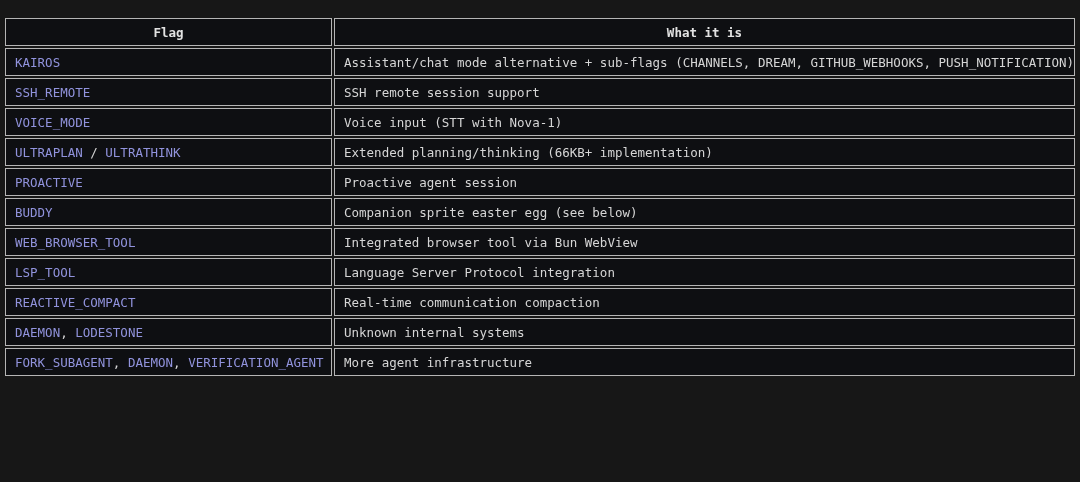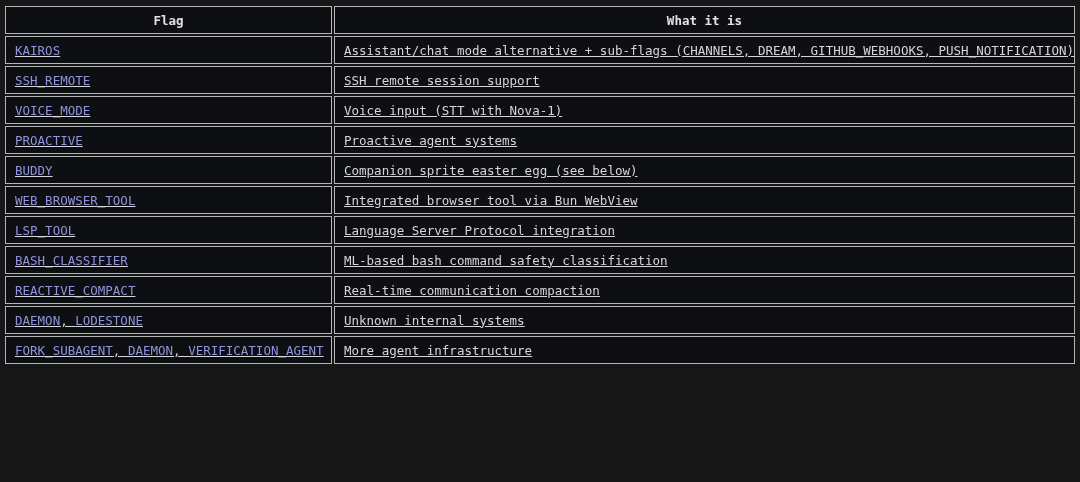--- a/index.html
+++ b/index.html
@@ -14,42 +14,41 @@
   body{
     width:1080px;height:482px;overflow:hidden;
     background:var(--page-background);
     font-family:"DejaVu Sans Mono","Liberation Mono",monospace;
   }
   table{
     border-collapse:separate;
     border-spacing:2px;
     table-layout:fixed;
     width:1074px;
-    margin:4px 3px;
+    margin:16px 3px;
   }
   col.col-flag{width:327px;}
   th,td{
     background:var(--cell-background);
     border:1px solid var(--border);
     height:26px;
     padding:0 9px;
     font-size:12.5px;
     white-space:nowrap;
     overflow:hidden;
     vertical-align:middle;
   }
   th{
     text-align:center;
     color:var(--header-text);
     font-weight:bold;
   }
   td{
     text-align:left;
     color:var(--body-text);
-    text-decoration:underline;
   }
   .flag{color:var(--flag-text);}
   .sep{color:var(--body-text);}
 </style>
 </head>
 <body>
 
 <table>
   <colgroup>
     <col class="col-flag">
@@ -68,38 +67,38 @@
       </tr>
       <tr>
         <td class="flag-cell"><span class="flag">SSH_REMOTE</span></td>
         <td class="desc-cell">SSH remote session support</td>
       </tr>
       <tr>
         <td class="flag-cell"><span class="flag">VOICE_MODE</span></td>
         <td class="desc-cell">Voice input (STT with Nova-1)</td>
       </tr>
       <tr>
+        <td class="flag-cell"><span class="flag">ULTRAPLAN</span><span class="sep"> / </span><span class="flag">ULTRATHINK</span></td>
+        <td class="desc-cell">Extended planning/thinking (66KB+ implementation)</td>
+      </tr>
+      <tr>
         <td class="flag-cell"><span class="flag">PROACTIVE</span></td>
-        <td class="desc-cell">Proactive agent systems</td>
+        <td class="desc-cell">Proactive agent session</td>
       </tr>
       <tr>
         <td class="flag-cell"><span class="flag">BUDDY</span></td>
         <td class="desc-cell">Companion sprite easter egg (see below)</td>
       </tr>
       <tr>
         <td class="flag-cell"><span class="flag">WEB_BROWSER_TOOL</span></td>
         <td class="desc-cell">Integrated browser tool via Bun WebView</td>
       </tr>
       <tr>
         <td class="flag-cell"><span class="flag">LSP_TOOL</span></td>
         <td class="desc-cell">Language Server Protocol integration</td>
-      </tr>
-      <tr>
-        <td class="flag-cell"><span class="flag">BASH_CLASSIFIER</span></td>
-        <td class="desc-cell">ML-based bash command safety classification</td>
       </tr>
       <tr>
         <td class="flag-cell"><span class="flag">REACTIVE_COMPACT</span></td>
         <td class="desc-cell">Real-time communication compaction</td>
       </tr>
       <tr>
         <td class="flag-cell"><span class="flag">DAEMON</span><span class="sep">, </span><span class="flag">LODESTONE</span></td>
         <td class="desc-cell">Unknown internal systems</td>
       </tr>
       <tr>

